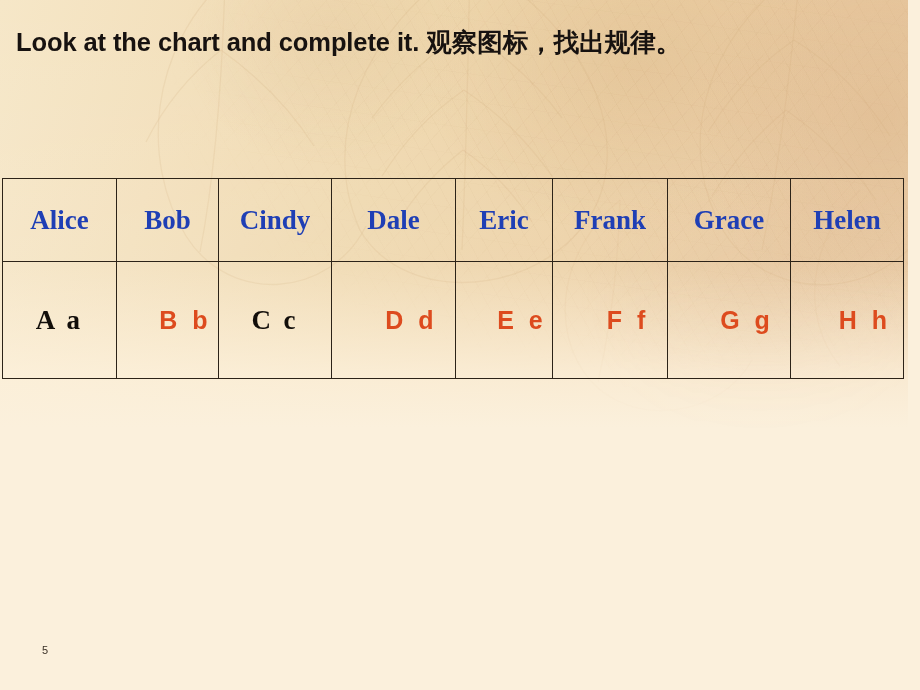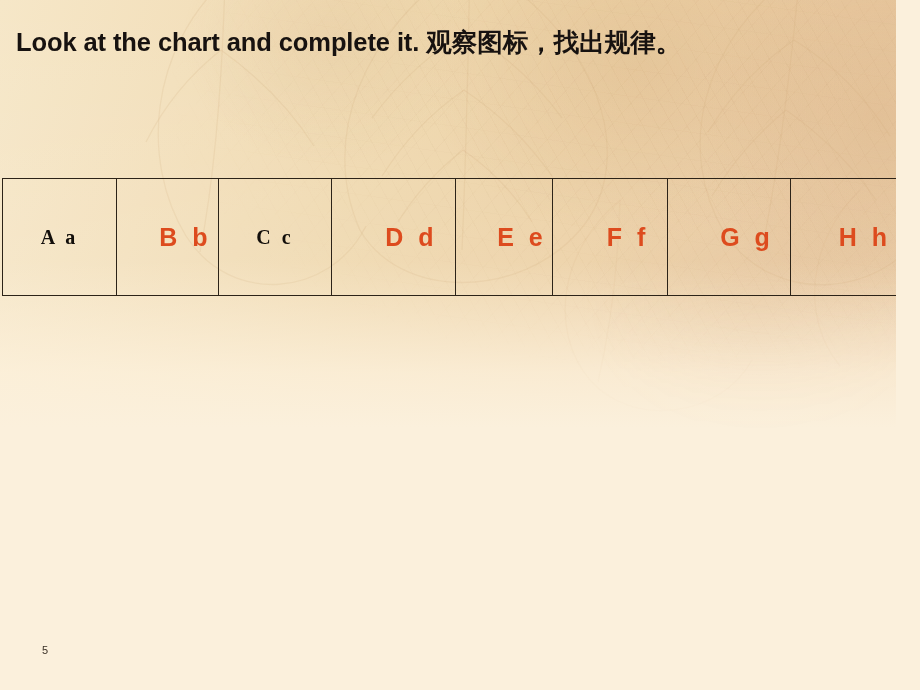--- a/index.html
+++ b/index.html
@@ -16,20 +16,21 @@
   }
 
   
   #slide {
     position: absolute;
     inset: 0;
     width: 896px;
     height: 690px;
     overflow: hidden;
     background: #bef264;
+    padding-left: 12px;
   }
   .bg-layer {
     position: absolute;
     inset: 0;
     pointer-events: none;
   }
   
   .bg-base {
     background:
       linear-gradient(to bottom,
@@ -124,21 +125,21 @@
     font-weight: bold;
     font-size: 27px;
     color: #1F3FB5;
   }
   #chart-table tr.body-row td {
     height: 116px;
   }
   .letter-serif {
     font-family: "Liberation Serif", serif;
     font-weight: bold;
-    font-size: 20px;
+    font-size: 27px;
     color: #120E0A;
     letter-spacing: 3px;
   }
   .letter-sans {
     font-family: "Liberation Sans", sans-serif;
     font-weight: bold;
     font-size: 25px;
     color: #DD4B1E;
     letter-spacing: 4px;
     margin-left: 36px;
@@ -216,20 +217,30 @@
       <col style="width:114px">
         <col style="width:102px">
         <col style="width:113px">
         <col style="width:124px">
       <col style="width:97px">
         <col style="width:115px">
         <col style="width:123px">
         <col style="width:113px">
     </colgroup>
     <tbody>
+      <tr class="header-row">
+        <td>Alice</td>
+        <td>Bob</td>
+        <td>Cindy</td>
+        <td>Dale</td>
+        <td>Eric</td>
+        <td>Frank</td>
+        <td>Grace</td>
+        <td>Helen</td>
+      </tr>
       <tr class="body-row">
         <td><span class="letter-serif">A a</span></td>
         <td><span class="letter-sans">B b</span></td>
         <td><span class="letter-serif">C c</span></td>
         <td><span class="letter-sans">D d</span></td>
         <td><span class="letter-sans">E e</span></td>
         <td><span class="letter-sans">F f</span></td>
         <td><span class="letter-sans">G g</span></td>
         <td><span class="letter-sans">H h</span></td>
       </tr>

